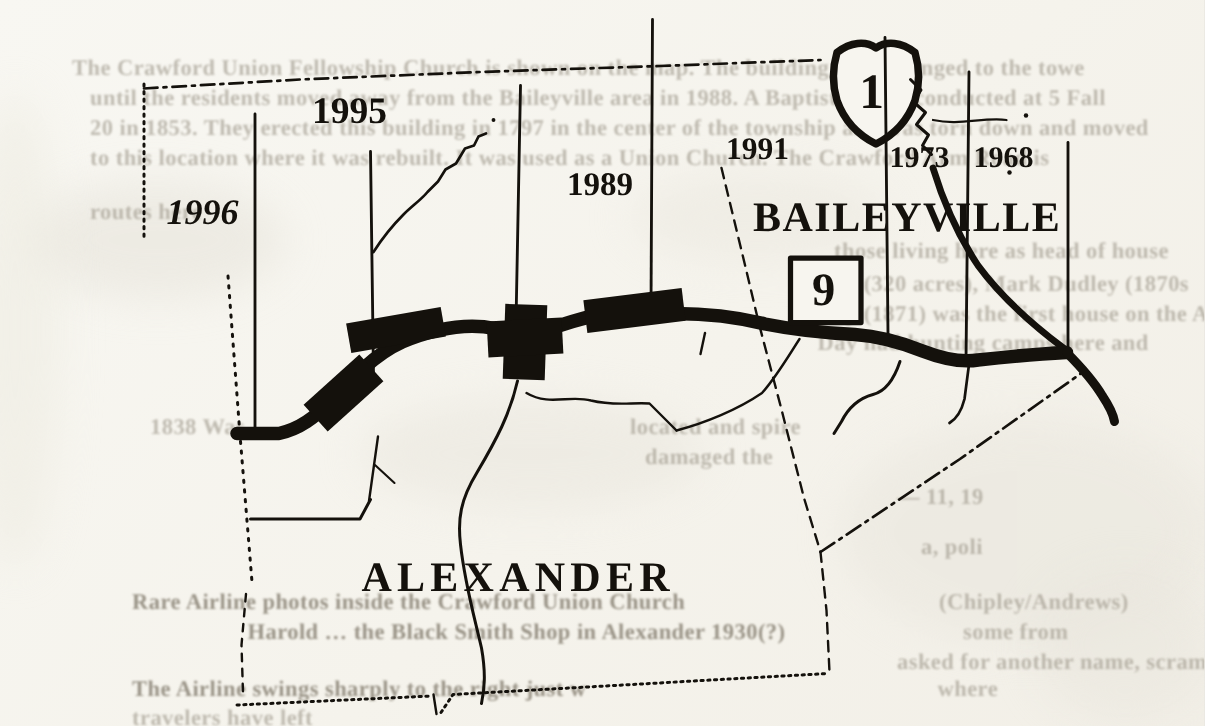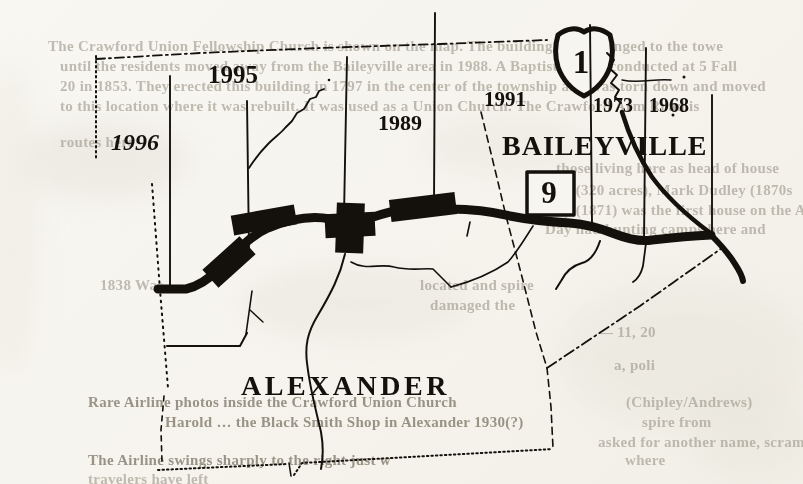--- a/index.html
+++ b/index.html
@@ -42,26 +42,26 @@
       <div class="bleed-line" style="left: 60px; top: 78px;">20 in 1853. They erected this building in 1797 in the center of the township and was torn down and moved</div>
       <div class="bleed-line" style="left: 60px; top: 98px;">to this location where it was rebuilt. It was used as a Union Church. The Crawford Arm Road is</div>
       <div class="bleed-line" style="left: 60px; top: 134px;">routes here</div>
       <div class="bleed-line" style="left: 556px; top: 160px;">those living here as head of house</div>
       <div class="bleed-line" style="left: 545px; top: 182px;">Day (320 acres), Mark Dudley (1870s</div>
       <div class="bleed-line" style="left: 545px; top: 202px;">Day (1871) was the first house on the Airline</div>
       <div class="bleed-line" style="left: 545px; top: 221px;">Day had hunting camps here and</div>
       <div class="bleed-line" style="left: 100px; top: 277px;">1838 Was</div>
       <div class="bleed-line" style="left: 420px; top: 277px;">located and spire</div>
       <div class="bleed-line" style="left: 430px; top: 297px;">damaged the</div>
-      <div class="bleed-line" style="left: 598px; top: 324px;">— 11, 20</div>
+      <div class="bleed-line" style="left: 598px; top: 324px;">— 11, 19</div>
       <div class="bleed-line" style="left: 614px; top: 357px;">a, poli</div>
       <div class="bleed-line dark" style="left: 88px; top: 394px;">Rare Airline photos inside the Crawford Union Church</div>
       <div class="bleed-line" style="left: 626px; top: 394px;">(Chipley/Andrews)</div>
       <div class="bleed-line dark" style="left: 165px; top: 414px;">Harold … the Black Smith Shop in Alexander 1930(?)</div>
-      <div class="bleed-line" style="left: 642px; top: 414px;">spire from</div>
+      <div class="bleed-line" style="left: 642px; top: 414px;">some from</div>
       <div class="bleed-line" style="left: 598px; top: 434px;">asked for another name, scrambled</div>
       <div class="bleed-line dark" style="left: 88px; top: 452px;">The Airline swings sharply to the right just w</div>
       <div class="bleed-line" style="left: 625px; top: 452px;">where</div>
       <div class="bleed-line" style="left: 88px; top: 471px;">travelers have left</div>
     </div>
 
   <svg width="803" height="484" viewBox="0 0 803 484">
     <g fill="none" stroke="#14110c" stroke-linecap="round" stroke-linejoin="round">
 
       <path d="M96,59 L200,53 L320,48 L440,44 L547,40" stroke-width="1.8" stroke-dasharray="9 4 2 4"></path>

